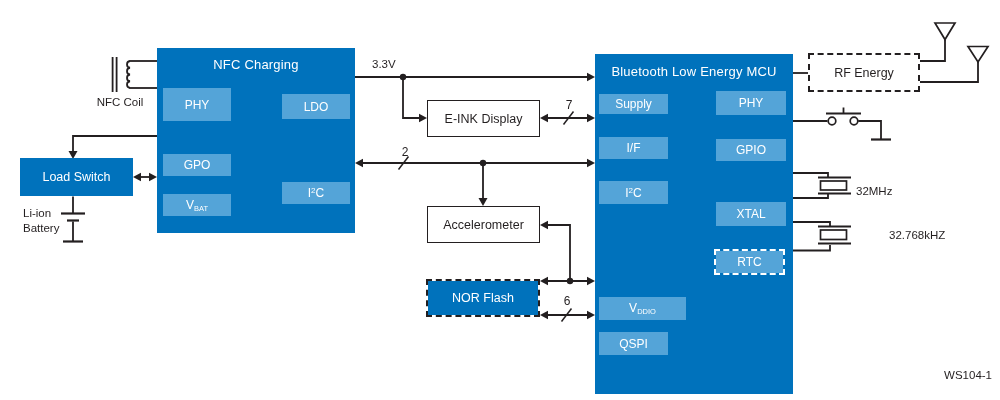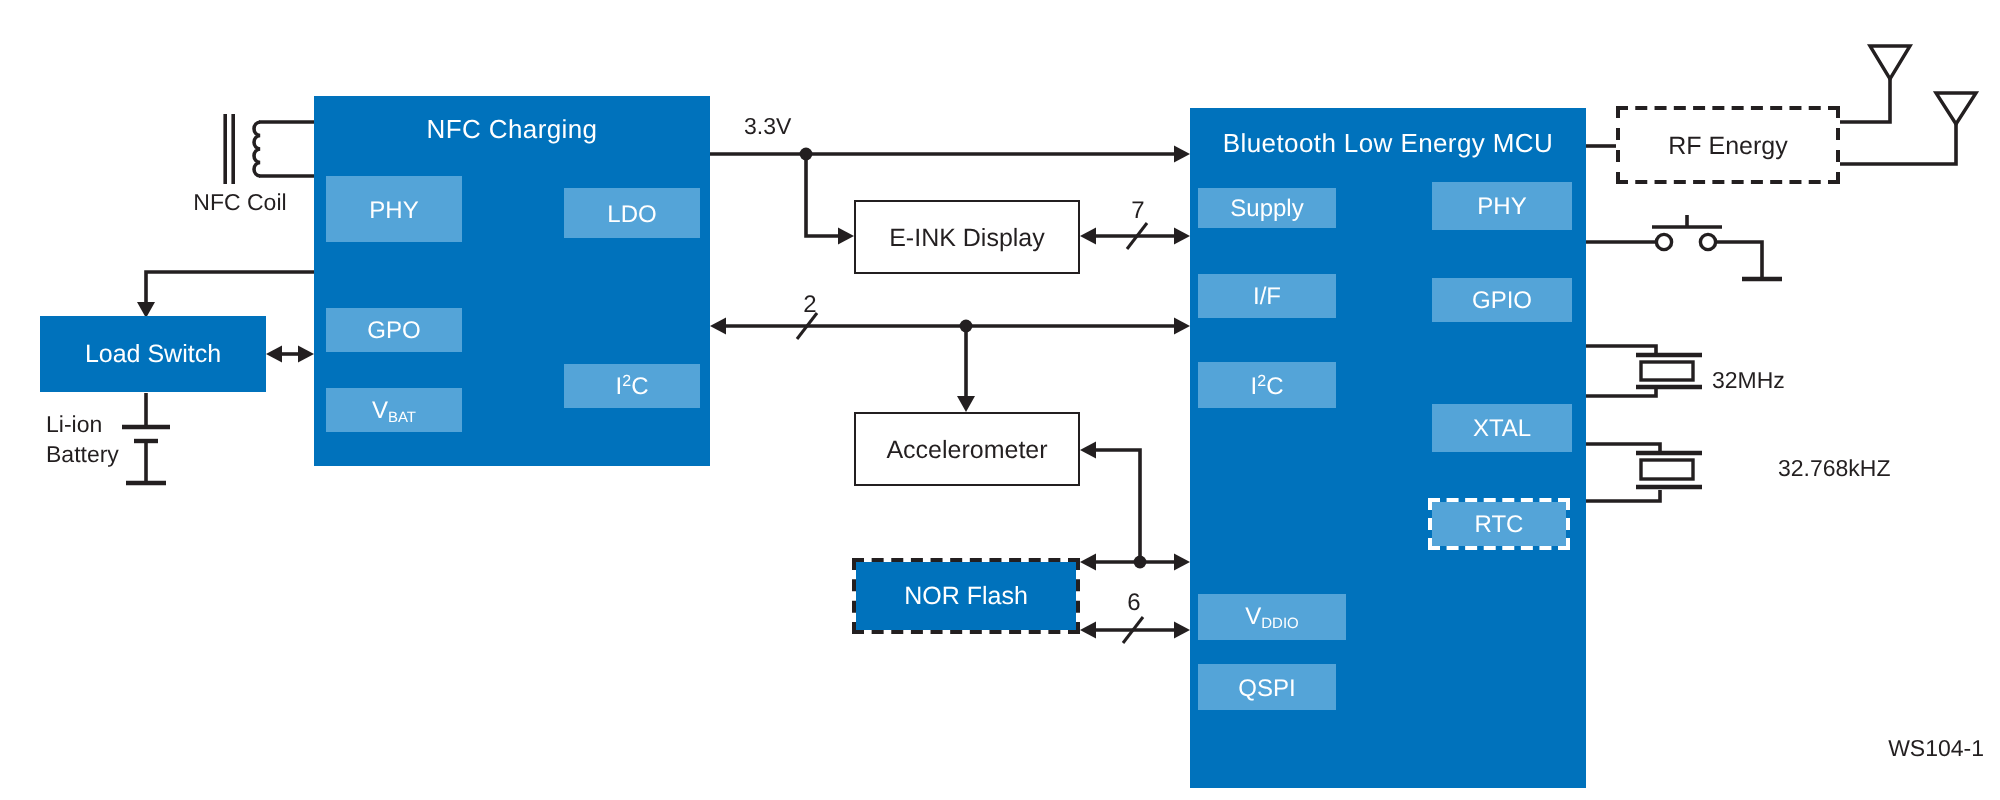--- a/index.html
+++ b/index.html
@@ -181,21 +181,21 @@
       </div>
   </div>
 
   <div class="big-block" style="left:595px;top:25px;width:198px;height:340px;">
     <div class="big-title" style="top:10px;">Bluetooth Low Energy MCU</div>
     <div class="sub-block" style="left:4px;top:40px;width:69px;height:20px;">Supply</div>
     <div class="sub-block" style="left:4px;top:83px;width:69px;height:22px;">I/F</div>
     <div class="sub-block" style="left:4px;top:127px;width:69px;height:23px;">
         <span><span>I</span><span class="sp">2</span><span>C</span></span>
       </div>
-    <div class="sub-block" style="left:4px;top:243px;width:74px;height:23px;">
+    <div class="sub-block" style="left:4px;top:243px;width:87px;height:23px;">
         <span><span>V</span><span class="sb">DDIO</span></span>
       </div>
     <div class="sub-block" style="left:4px;top:278px;width:69px;height:23px;">QSPI</div>
     <div class="sub-block" style="left:121px;top:37px;width:70px;height:24px;">PHY</div>
     <div class="sub-block" style="left:121px;top:85px;width:70px;height:22px;">GPIO</div>
     <div class="sub-block" style="left:121px;top:148px;width:70px;height:24px;">XTAL</div>
     <div class="sub-block dashed-w" style="left:119px;top:195px;width:67px;height:22px;">RTC</div>
   </div>
 
   <div class="box solid-dark" style="left:20px;top:158px;width:113px;height:38px;">Load Switch</div>

